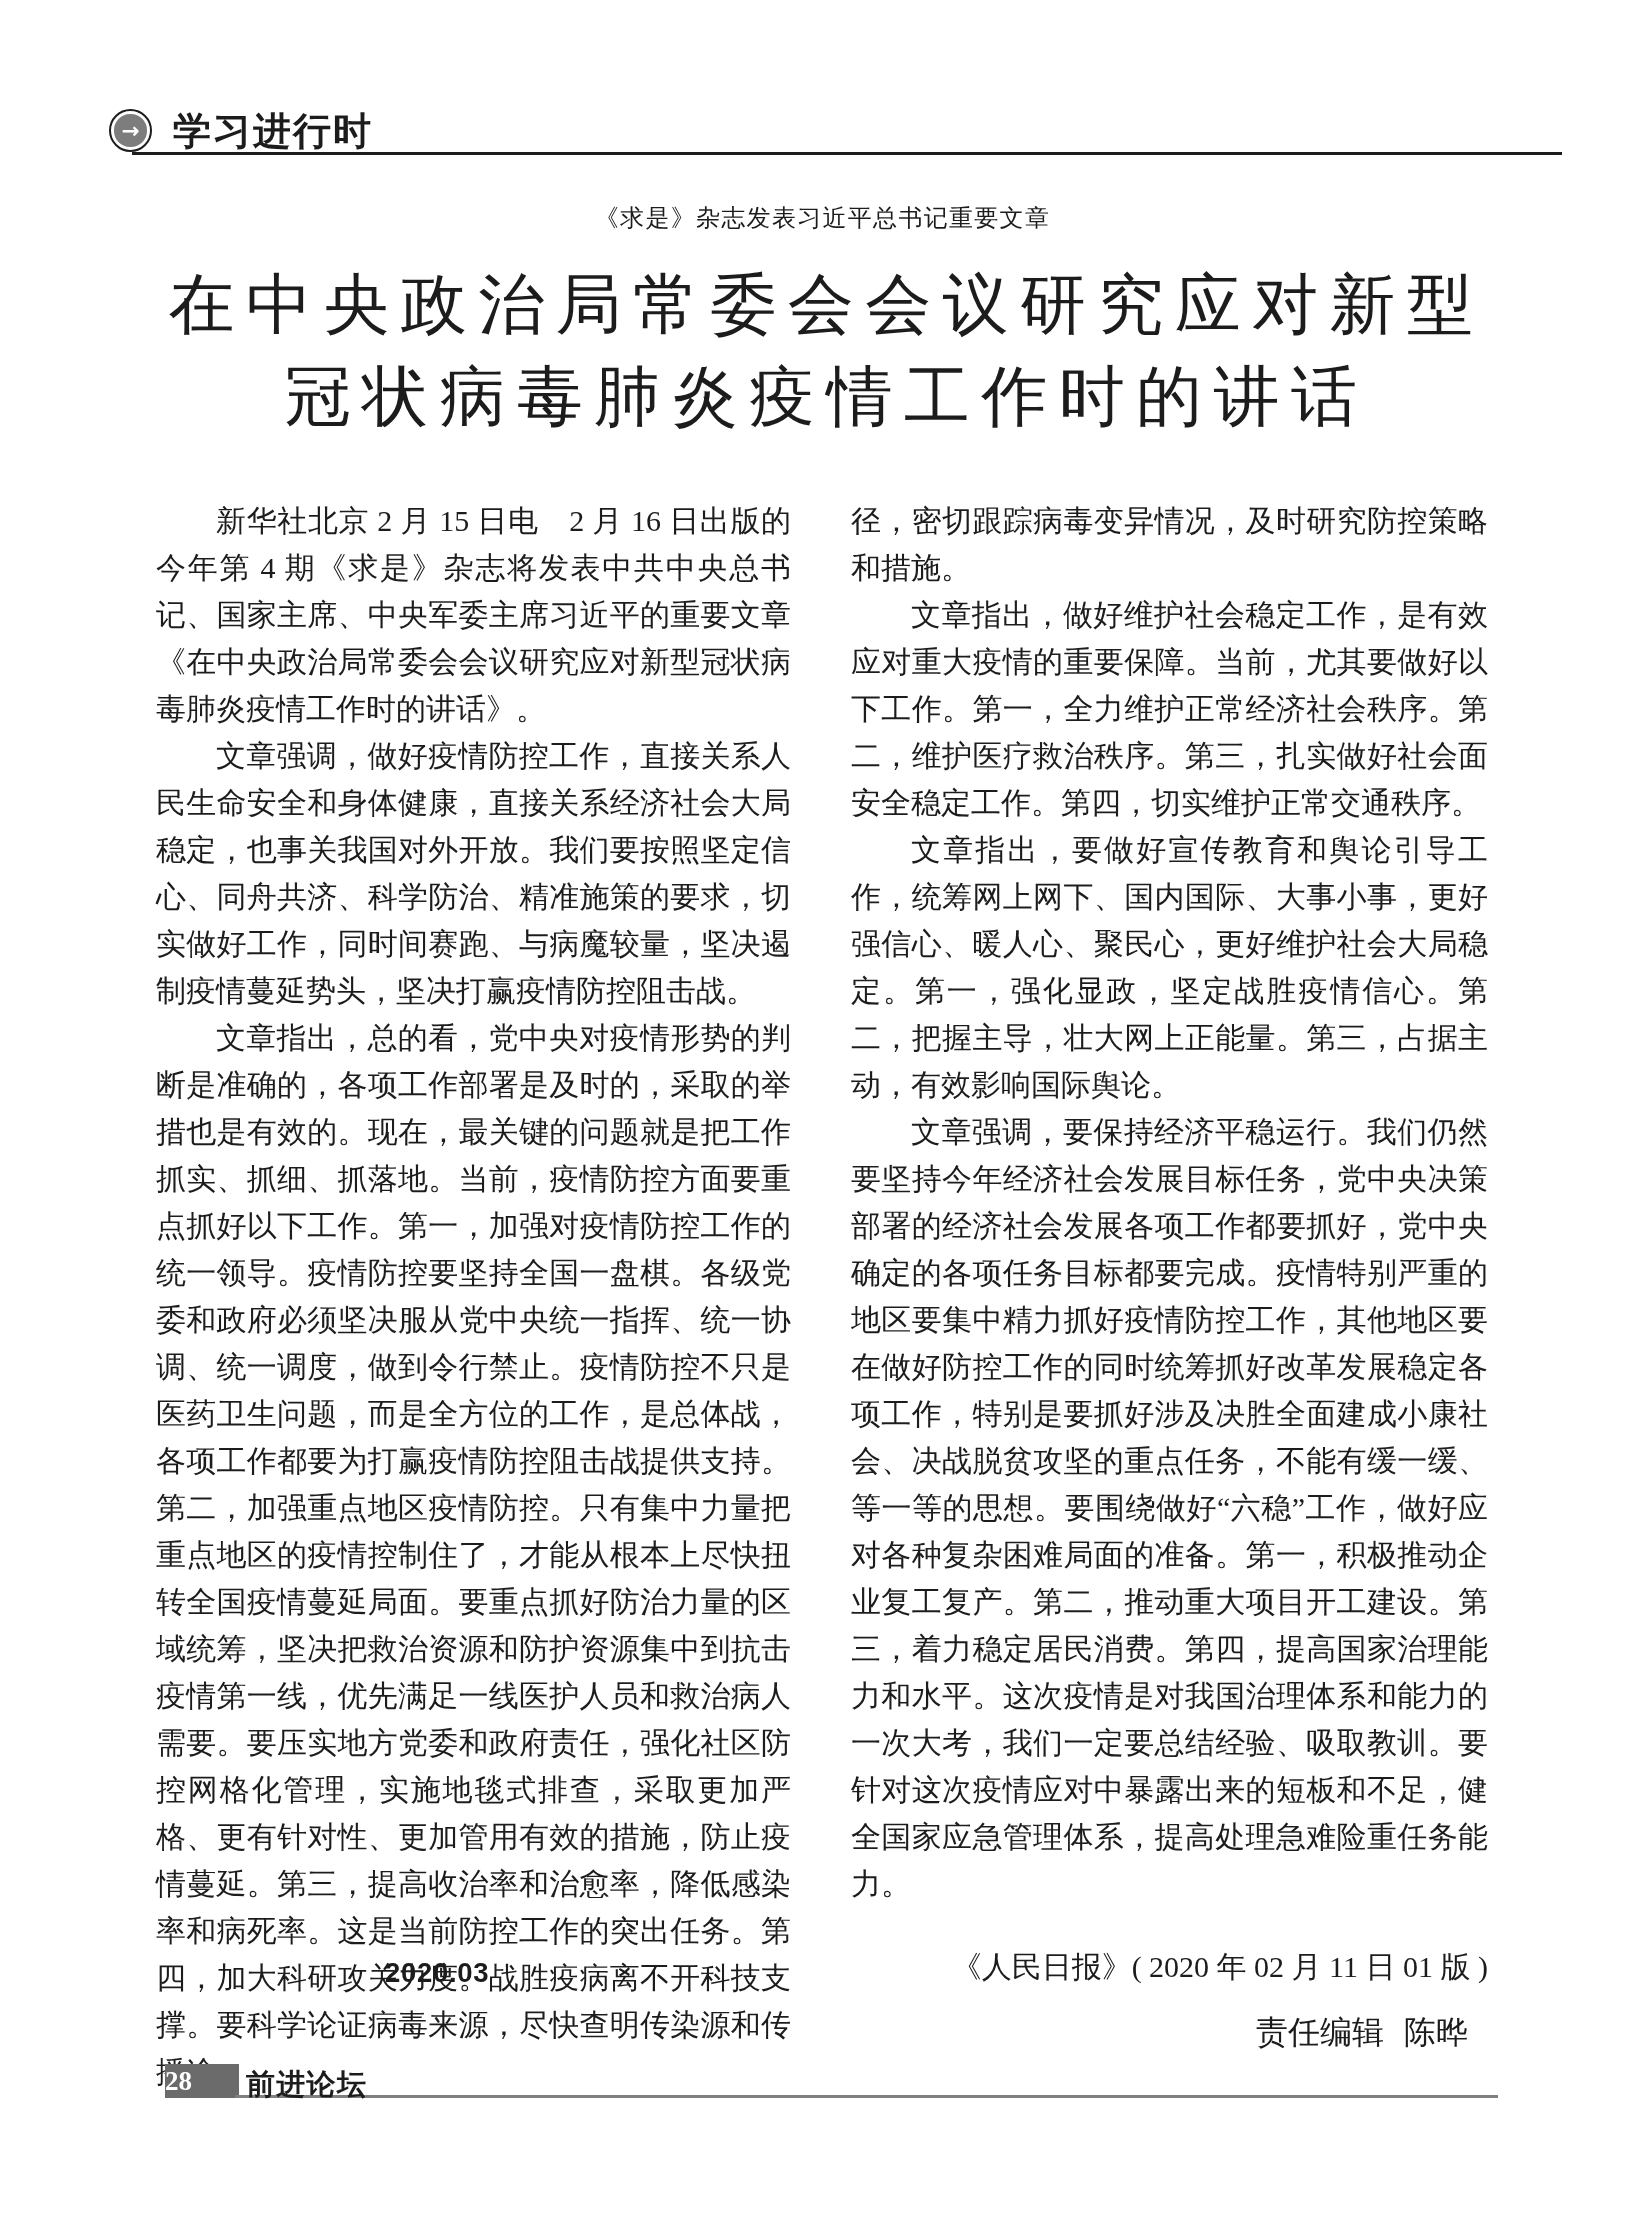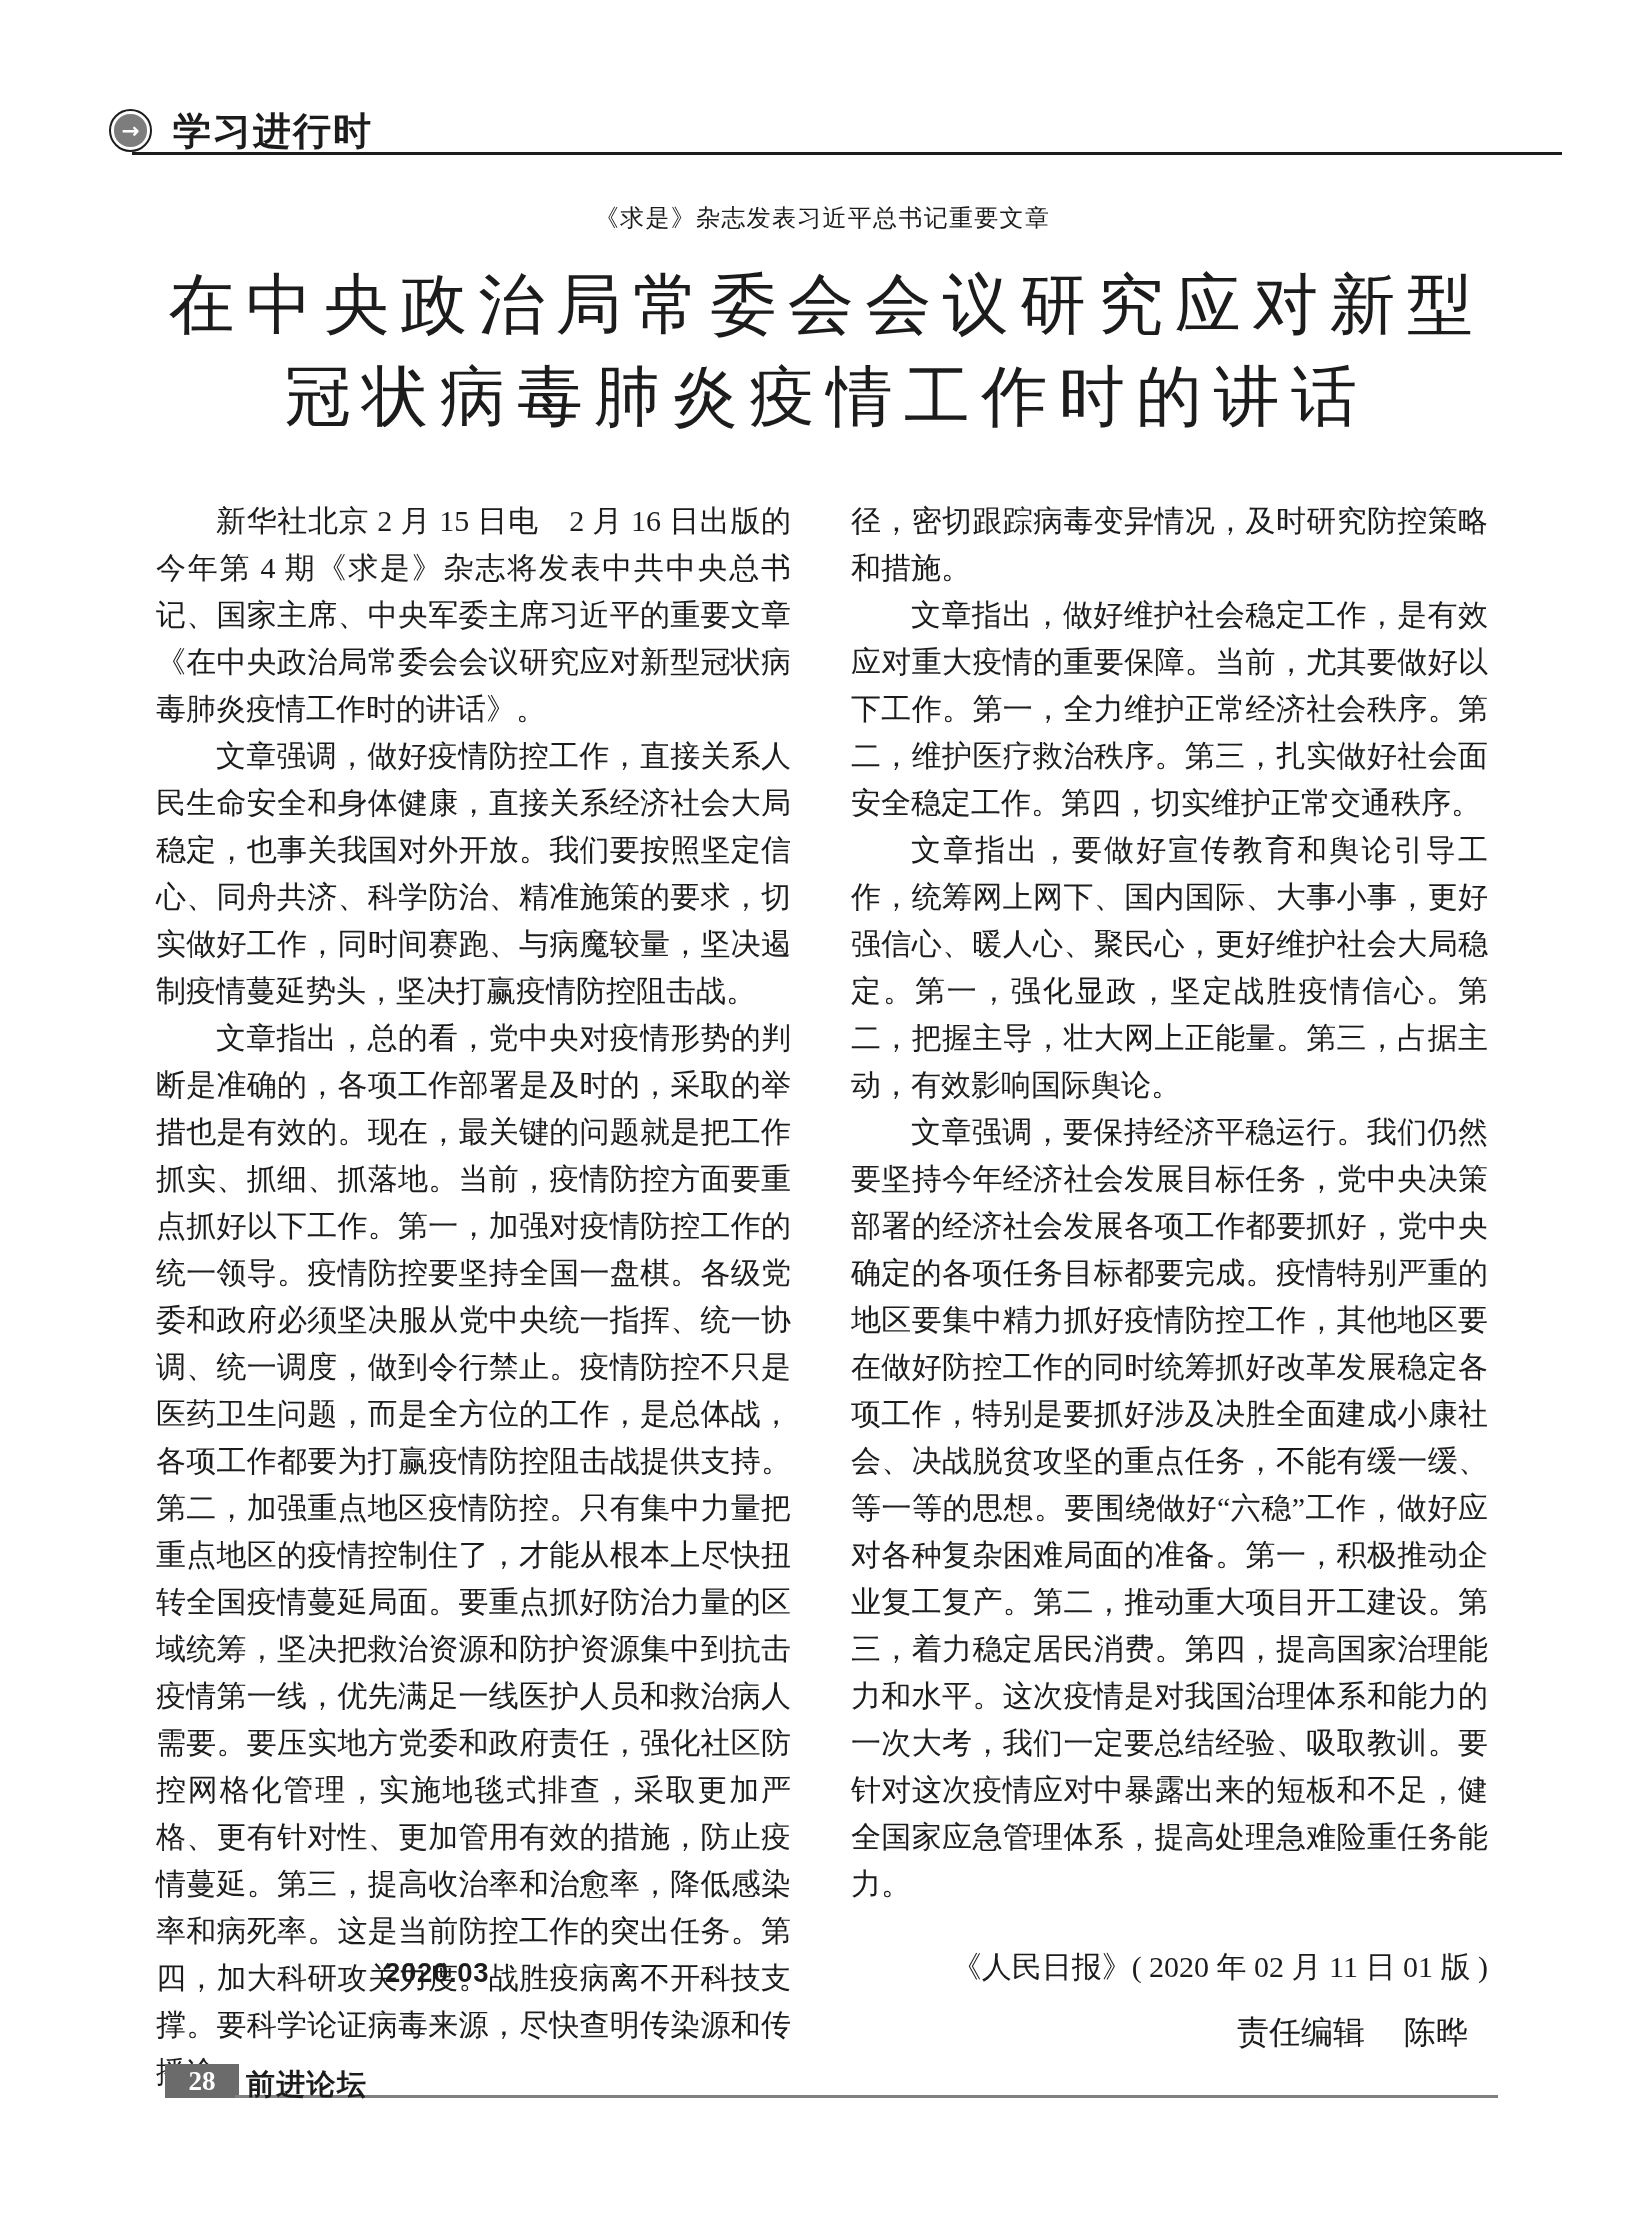--- a/index.html
+++ b/index.html
@@ -30,24 +30,24 @@
     font-weight:400;font-size:66px;line-height:92px;letter-spacing:11.4px;}
   
   .col{position:absolute;top:497px;font-size:30px;line-height:47px;
     text-align:justify;text-justify:inter-character;}
   .col-left{left:156px;width:635px;}
   .col-right{left:851px;width:637px;}
   .para{margin:0;}
   .para.indent{text-indent:2em;}
   .source{margin:36px 0 0 0;text-align:right;font-size:30px;}
   .editor{margin:19px 20px 0 0;text-align:right;font-size:32px;}
-  .editor-name{margin-left:39px;text-align:right;}
+  .editor-name{margin-left:20px;text-align:right;}
   
   .pagenum-box{position:absolute;left:165px;top:2064px;width:74px;height:34px;
-    background:#6b6b6b;color:#ffffff;display:flex;align-items:center;justify-content:center;
+    background:#6b6b6b;color:#ffffff;display:flex;align-items:center;justify-content:flex-start;
     font-size:27px;font-weight:bold;}
   .footer-rule{position:absolute;left:235px;top:2095px;width:1263px;height:3.4px;background:#808080;}
   .journal{position:absolute;left:246px;top:2065px;
     font-family:"Liberation Sans","DejaVu Sans",sans-serif;
     font-size:29px;font-weight:bold;letter-spacing:1.3px;}
   .issue{position:absolute;left:385px;top:1957px;
     font-family:"Liberation Sans","DejaVu Sans",sans-serif;
     font-size:27.5px;font-weight:600;letter-spacing:0.7px;}
 </style>
 </head>

